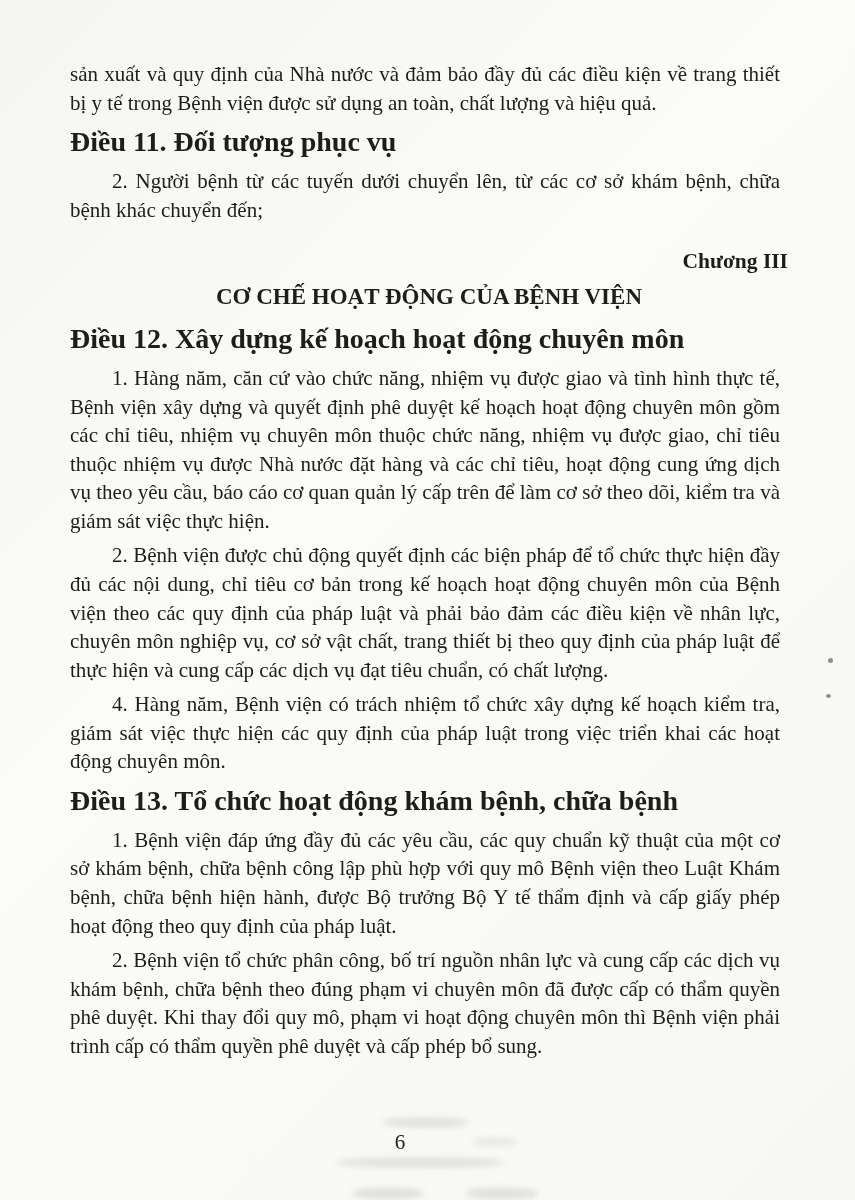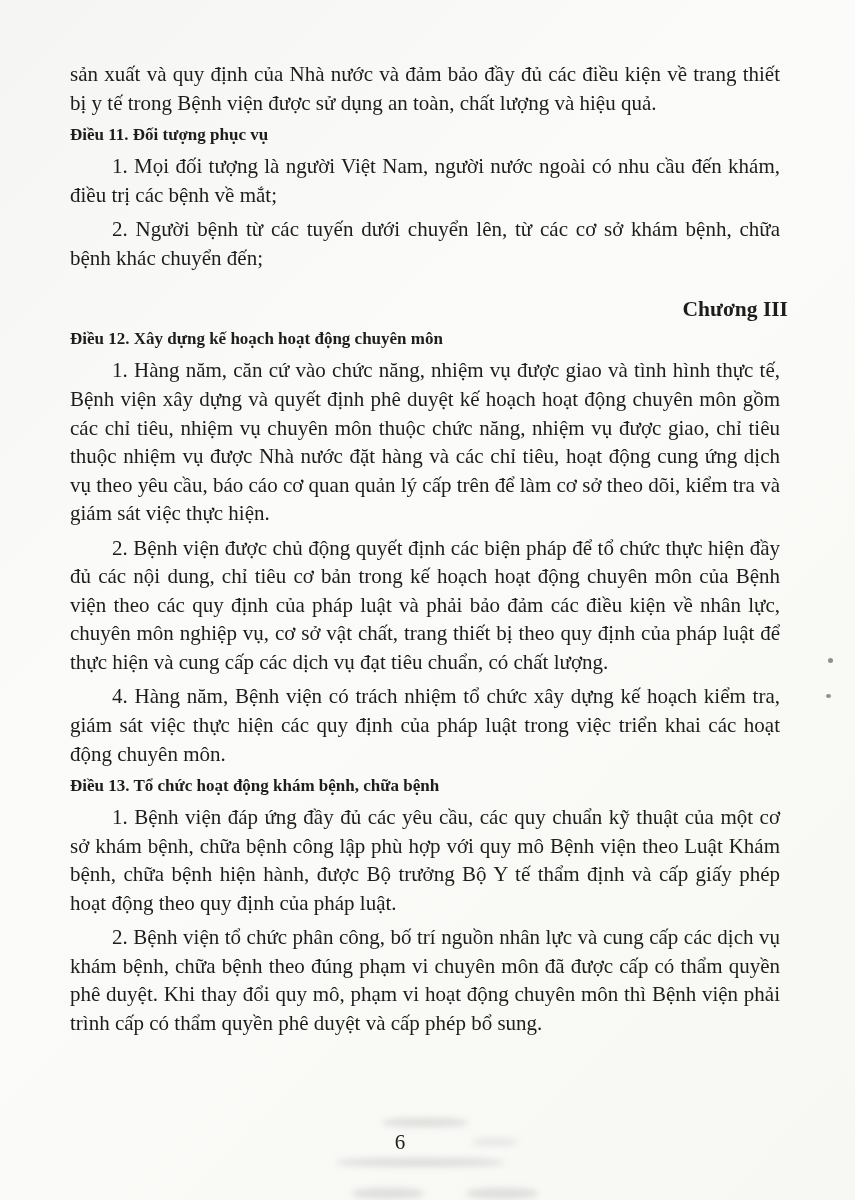--- a/index.html
+++ b/index.html
@@ -20,21 +20,21 @@
   }
   p.body {
     font-size: 21px;
     line-height: 1.36;
     text-align: justify;
     margin: 0 8px 6px 0;
     text-indent: 42px;
   }
   p.body.no-indent { text-indent: 0; }
   h3.article {
-    font-size: 17px;
+    font-size: 28px;
     font-weight: bold;
     line-height: 1.36;
     margin: 3px 0 6px 0;
   }
   .chapter-label {
     text-align: right;
     font-weight: bold;
     font-size: 21.5px;
     margin-top: 24px;
     line-height: 1.3;
@@ -76,23 +76,23 @@
   .smudge.m3 { left: 352px; top: 1188px; width: 72px; height: 11px; }
   .smudge.m4 { left: 466px; top: 1188px; width: 72px; height: 11px; }
   .smudge.m5 { left: 472px; top: 1138px; width: 46px; height: 8px; opacity: 0.18; }
 </style>
 </head>
 <body>
 
 <div class="page-content">
   <p class="body no-indent">sản xuất và quy định của Nhà nước và đảm bảo đầy đủ các điều kiện về trang thiết bị y tế trong Bệnh viện được sử dụng an toàn, chất lượng và hiệu quả.</p>
   <h3 class="article">Điều 11. Đối tượng phục vụ</h3>
-  <p class="body">1. Mọi đối tượng là người Việt Nam, người nước ngoài có nhu cầu đến khám, điều trị các bệnh về mắt;</p>
   <p class="body">2. Người bệnh từ các tuyến dưới chuyển lên, từ các cơ sở khám bệnh, chữa bệnh khác chuyển đến;</p>
   <div class="chapter-label">Chương III</div>
+  <div class="chapter-title">CƠ CHẾ HOẠT ĐỘNG CỦA BỆNH VIỆN</div>
   <h3 class="article">Điều 12. Xây dựng kế hoạch hoạt động chuyên môn</h3>
   <p class="body">1. Hàng năm, căn cứ vào chức năng, nhiệm vụ được giao và tình hình thực tế, Bệnh viện xây dựng và quyết định phê duyệt kế hoạch hoạt động chuyên môn gồm các chỉ tiêu, nhiệm vụ chuyên môn thuộc chức năng, nhiệm vụ được giao, chỉ tiêu thuộc nhiệm vụ được Nhà nước đặt hàng và các chỉ tiêu, hoạt động cung ứng dịch vụ theo yêu cầu, báo cáo cơ quan quản lý cấp trên để làm cơ sở theo dõi, kiểm tra và giám sát việc thực hiện.</p>
   <p class="body">2. Bệnh viện được chủ động quyết định các biện pháp để tổ chức thực hiện đầy đủ các nội dung, chỉ tiêu cơ bản trong kế hoạch hoạt động chuyên môn của Bệnh viện theo các quy định của pháp luật và phải bảo đảm các điều kiện về nhân lực, chuyên môn nghiệp vụ, cơ sở vật chất, trang thiết bị theo quy định của pháp luật để thực hiện và cung cấp các dịch vụ đạt tiêu chuẩn, có chất lượng.</p>
   <p class="body">4. Hàng năm, Bệnh viện có trách nhiệm tổ chức xây dựng kế hoạch kiểm tra, giám sát việc thực hiện các quy định của pháp luật trong việc triển khai các hoạt động chuyên môn.</p>
   <h3 class="article">Điều 13. Tổ chức hoạt động khám bệnh, chữa bệnh</h3>
   <p class="body">1. Bệnh viện đáp ứng đầy đủ các yêu cầu, các quy chuẩn kỹ thuật của một cơ sở khám bệnh, chữa bệnh công lập phù hợp với quy mô Bệnh viện theo Luật Khám bệnh, chữa bệnh hiện hành, được Bộ trưởng Bộ Y tế thẩm định và cấp giấy phép hoạt động theo quy định của pháp luật.</p>
   <p class="body">2. Bệnh viện tổ chức phân công, bố trí nguồn nhân lực và cung cấp các dịch vụ khám bệnh, chữa bệnh theo đúng phạm vi chuyên môn đã được cấp có thẩm quyền phê duyệt. Khi thay đổi quy mô, phạm vi hoạt động chuyên môn thì Bệnh viện phải trình cấp có thẩm quyền phê duyệt và cấp phép bổ sung.</p>
 </div>
 
 <div class="page-number">6</div>

